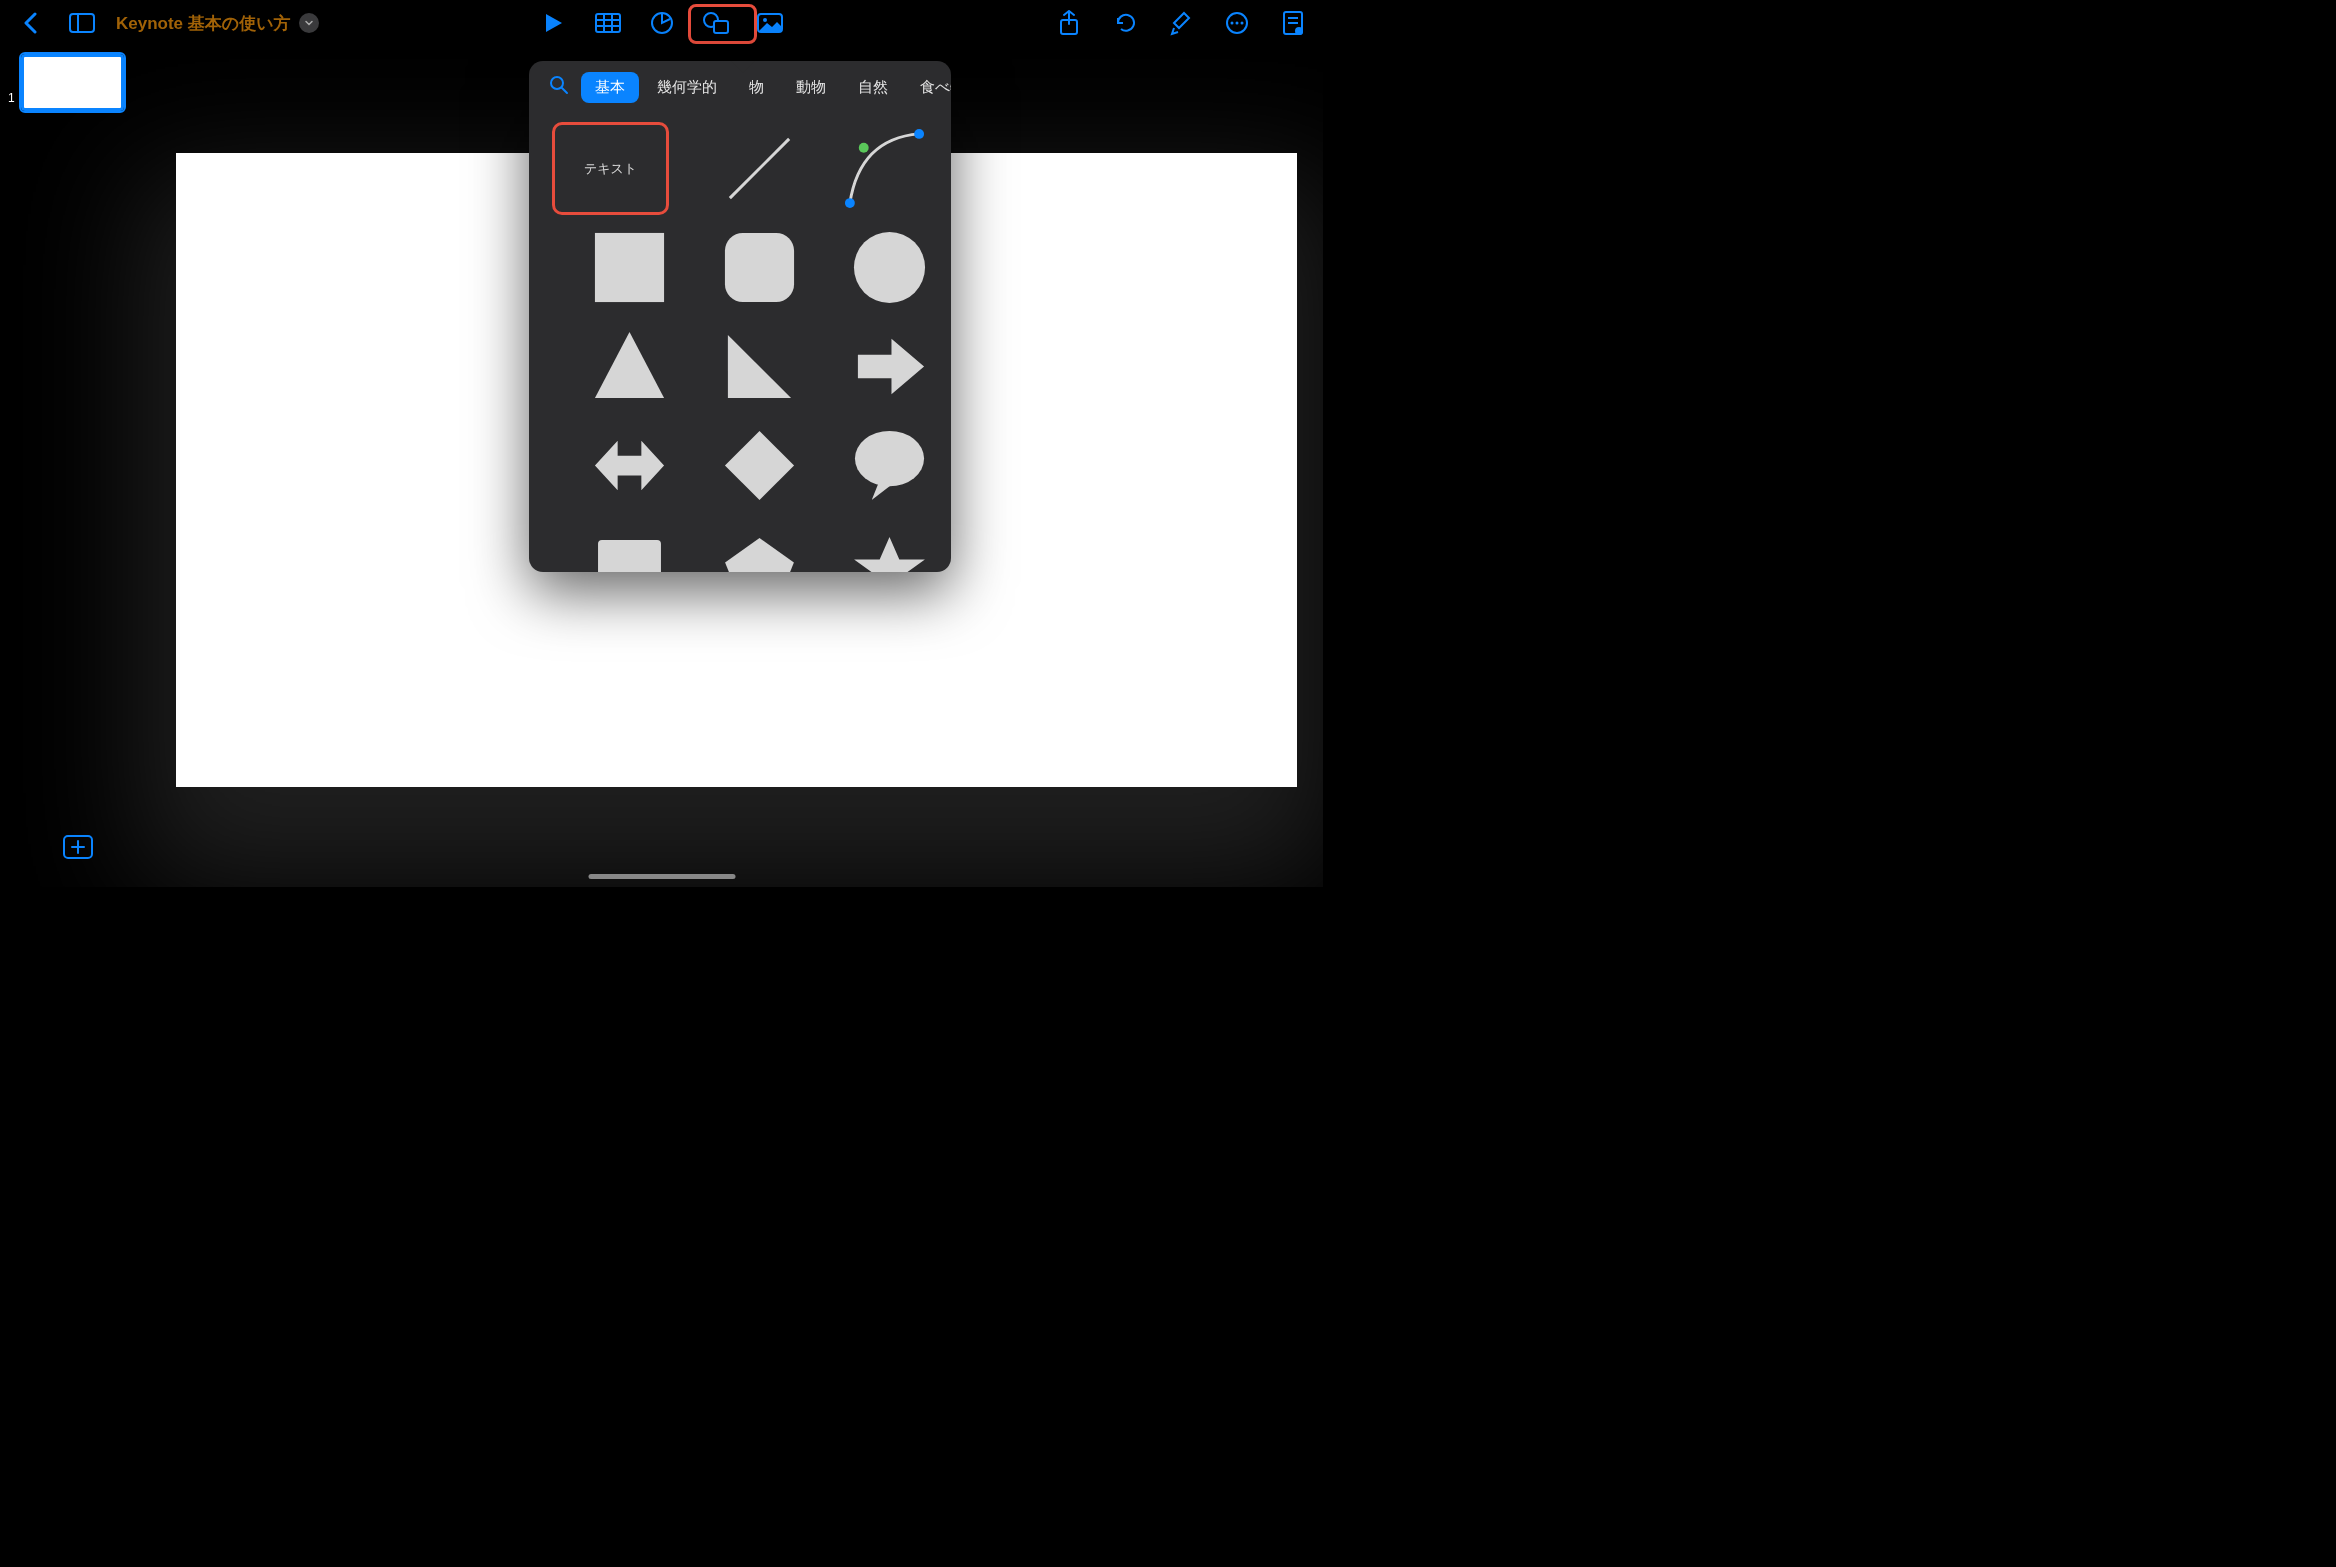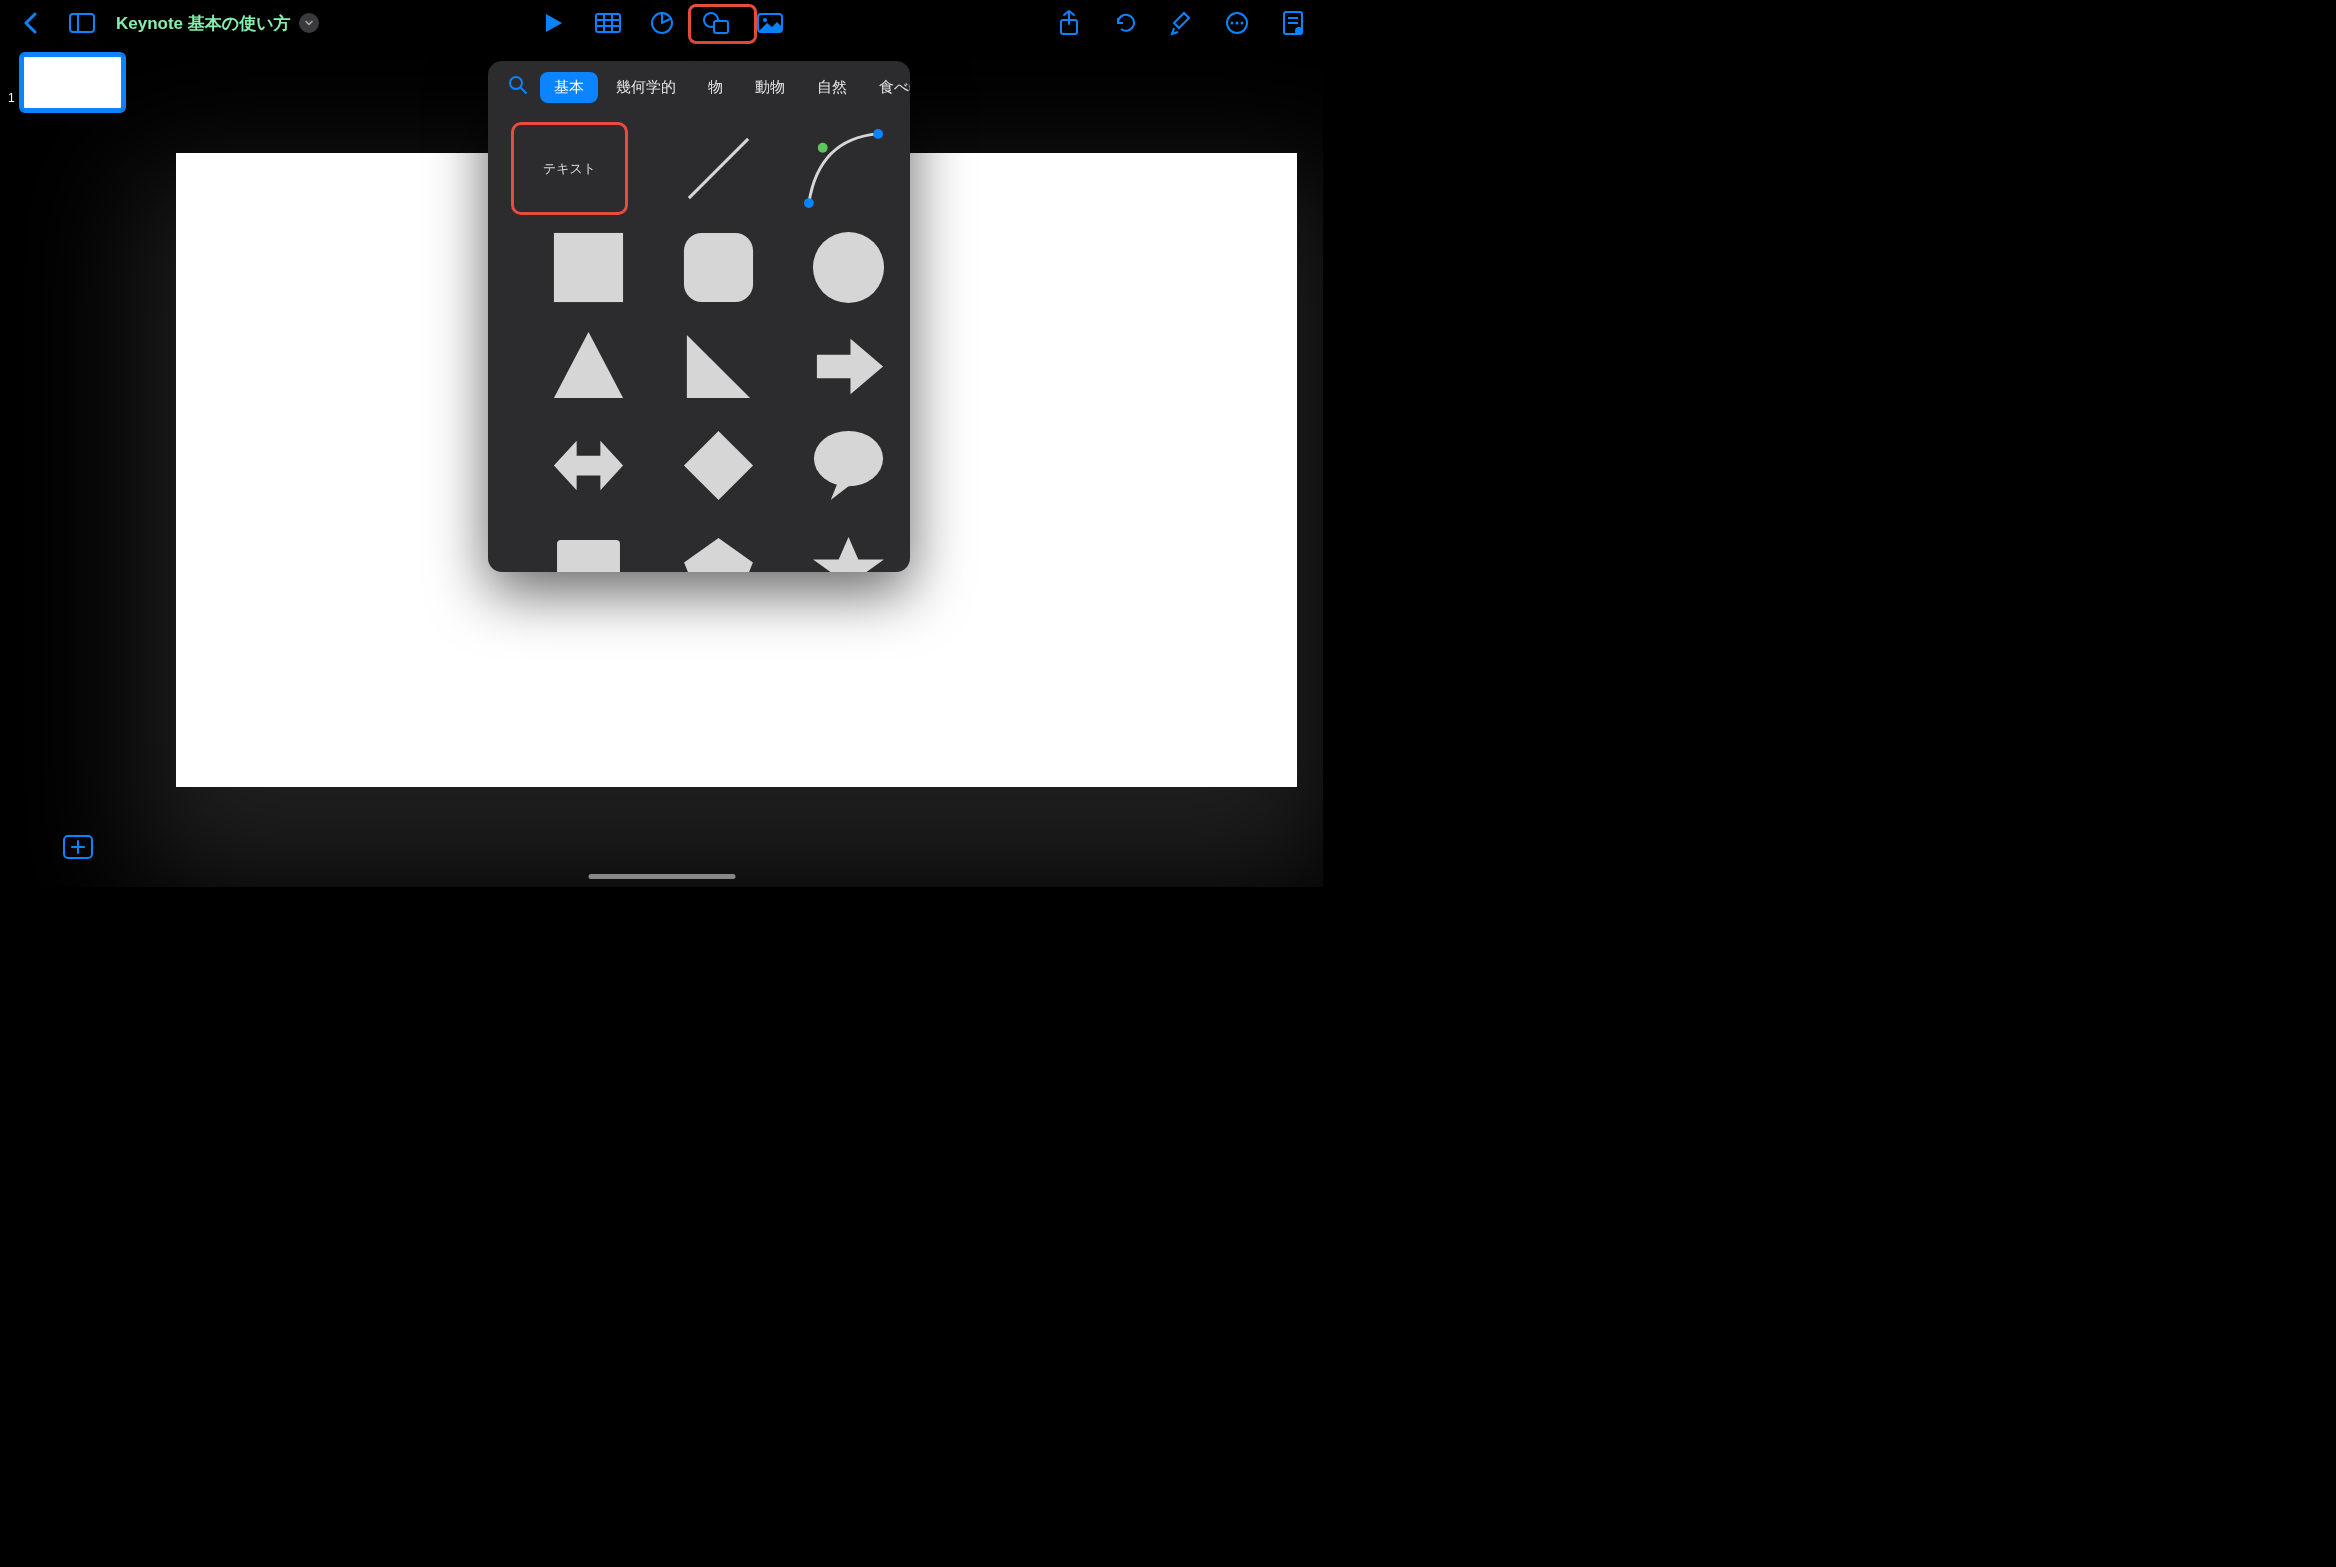--- a/index.html
+++ b/index.html
@@ -15,36 +15,36 @@
   height: 46px;
   display: flex;
   align-items: center;
   padding: 0 12px;
   gap: 8px;
 }
 .toolbar-left { display: flex; align-items: center; gap: 16px; flex: 1; }
 .toolbar-center { display: flex; align-items: center; gap: 18px; position: absolute; left: 50%; transform: translateX(-50%); }
 .toolbar-right { display: flex; align-items: center; gap: 20px; }
 .icon-btn { width: 36px; height: 36px; display: flex; align-items: center; justify-content: center; cursor: pointer; color: #0a84ff; }
-.doc-title { color: #86efac; font-size: 17px; font-weight: 600; display: flex; align-items: center; gap: 8px; }
+.doc-title { color: #a16207; font-size: 17px; font-weight: 600; display: flex; align-items: center; gap: 8px; }
 .title-chevron { width: 20px; height: 20px; background: #3a3a3c; border-radius: 50%; display: flex; align-items: center; justify-content: center; }
 .title-chevron svg { width: 10px; height: 10px; }
 .content { display: flex; height: calc(100% - 46px); }
 .sidebar { width: 150px; padding: 8px; }
 .thumb-wrap { display: flex; align-items: flex-end; gap: 6px; }
 .thumb-num { color: #fff; font-size: 12px; padding-bottom: 6px; }
 .thumb { width: 103px; height: 57px; background: #fff; border-radius: 4px; border: 3px solid #0a84ff; outline: 2px solid #0a84ff; }
 .canvas-area { flex: 1; display: flex; align-items: flex-start; justify-content: center; padding-top: 107px; position: relative; }
 .slide-canvas { width: 1121px; height: 634px; background: #fff; box-shadow: 0 59px 119px 40px rgba(255,255,255,0.12); }
 .shape-highlight { position: absolute; border: 3px solid #e74c3c; border-radius: 8px; pointer-events: none; }
 .hl1 { top: 4px; left: 688px; width: 69px; height: 40px; }
 .popover {
   position: absolute;
   top: 61px;
-  left: 488px;
+  left: 529px;
   width: 422px;
   height: 511px;
   background: #2c2c2e;
   border-radius: 14px;
   box-shadow: 0 20px 59px rgba(0,0,0,0.6);
   overflow: hidden;
   display: flex;
   flex-direction: column;
 }
 .popover::before {

